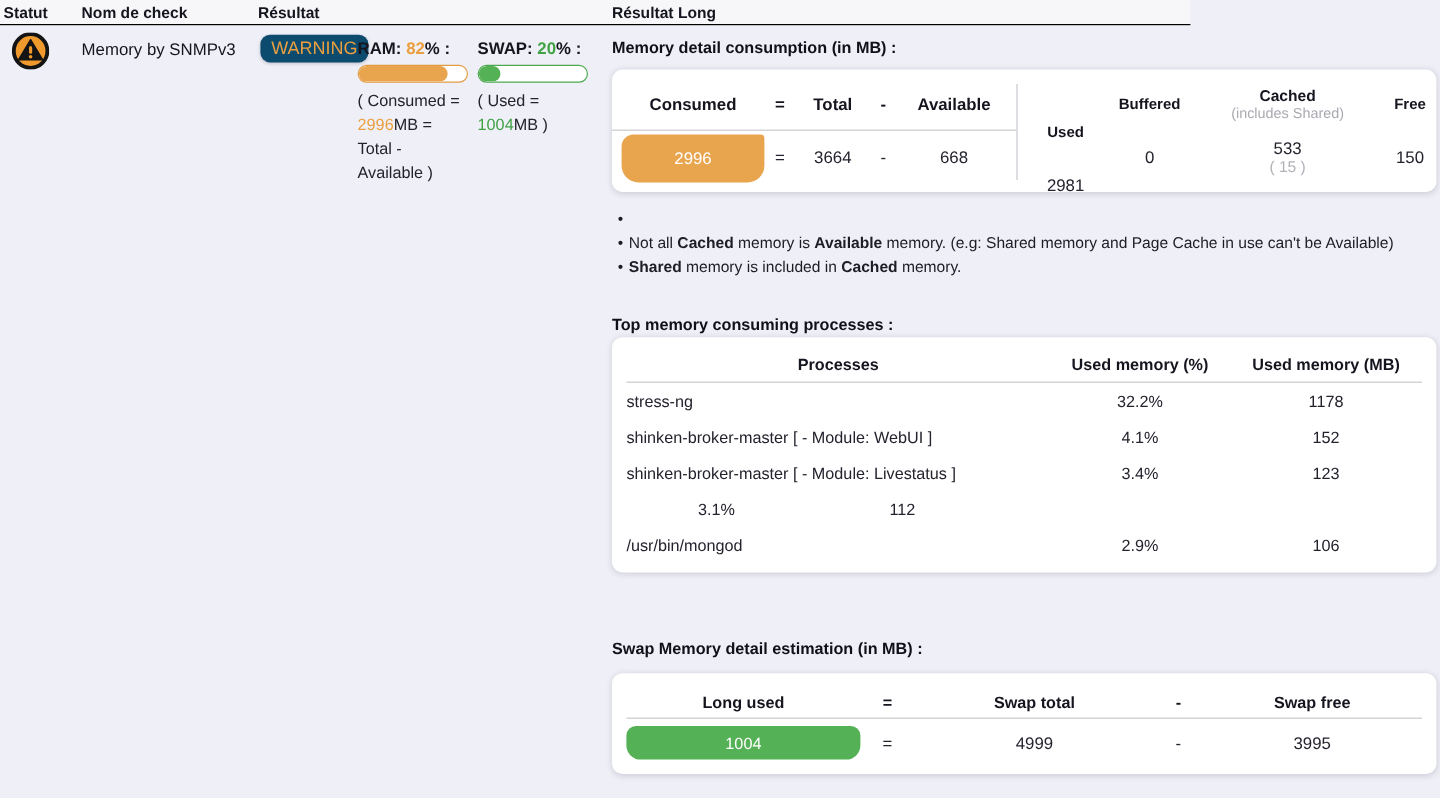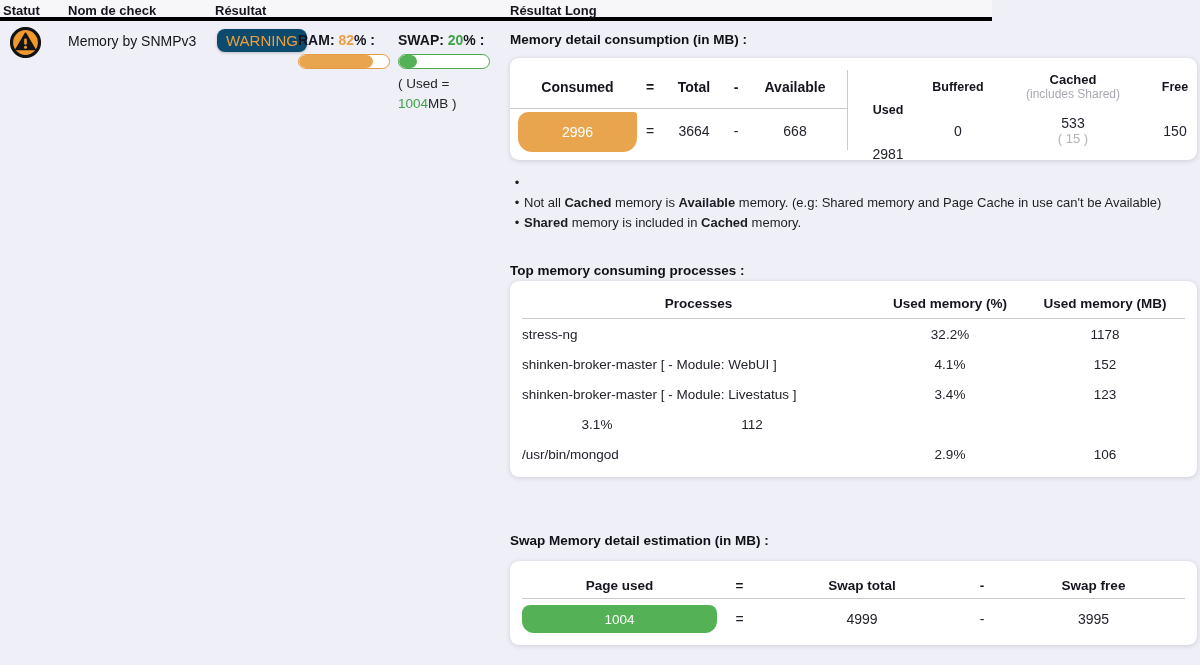--- a/index.html
+++ b/index.html
@@ -6,21 +6,21 @@
   html,body { width:1200px; height:665px; overflow:hidden; }
   body {
     font-family:"Liberation Sans", sans-serif;
     background:#efeff7;
     color:#1d1d28;
     position:relative;
   }
   
   .hdr-bar {
     position:absolute; left:0; top:0; width:992px; height:21px;
-    background:#f7f7f9; border-bottom:4px solid #000000;
+    background:#f7f7f9; border-bottom:1px solid #000000;
   }
   .hdr-bar .col-label {
     position:absolute; top:3px; font-size:13px; font-weight:600; color:#15151f;
   }
   
   .content { position:absolute; left:0; top:21px; width:1200px; height:644px; }
   .status-icon { position:absolute; left:10px; top:6px; width:31px; height:31px; cursor:pointer; }
   .check-name {
     position:absolute; left:68px; top:12px; font-size:14px; color:#15151f; cursor:pointer;
   }
@@ -133,20 +133,23 @@
   <span class="status-badge">WARNING</span>
 
   <div class="perf-block ram">
     <div class="perf-label">
       <span>RAM:</span>
       <span class="pct-o">82</span><span>% :</span>
     </div>
     <div class="bar ram-bar">
       <div class="fill" style="width: 82%;"></div>
     </div>
+    <div class="perf-note">
+      <span>( Consumed = </span><span class="val-o">2996</span><span>MB = Total - Available )</span>
+    </div>
   </div>
 
   <div class="perf-block swap">
     <div class="perf-label">
       <span>SWAP:</span>
       <span class="pct-g">20</span><span>% :</span>
     </div>
     <div class="bar swap-bar">
       <div class="fill" style="width: 20%;"></div>
     </div>
@@ -241,21 +244,21 @@
             <div class="p-pct">2.9%</div>
             <div class="p-mb">106</div>
           </div>
         </div>
     </div>
 
     <div class="section-title swap-title">Swap Memory detail estimation (in MB) :</div>
 
     <div class="card swap-card">
       <div class="swap-head">
-        <div class="sc1">Page used</div>
+        <div class="sc1">Long used</div>
         <div class="sc2">=</div>
         <div class="sc3">Swap total</div>
         <div class="sc4">-</div>
         <div class="sc5">Swap free</div>
       </div>
       <div class="swap-vals">
         <div class="sc1">
           <div class="green-cell">1004</div>
         </div>
         <div class="sc2">=</div>

